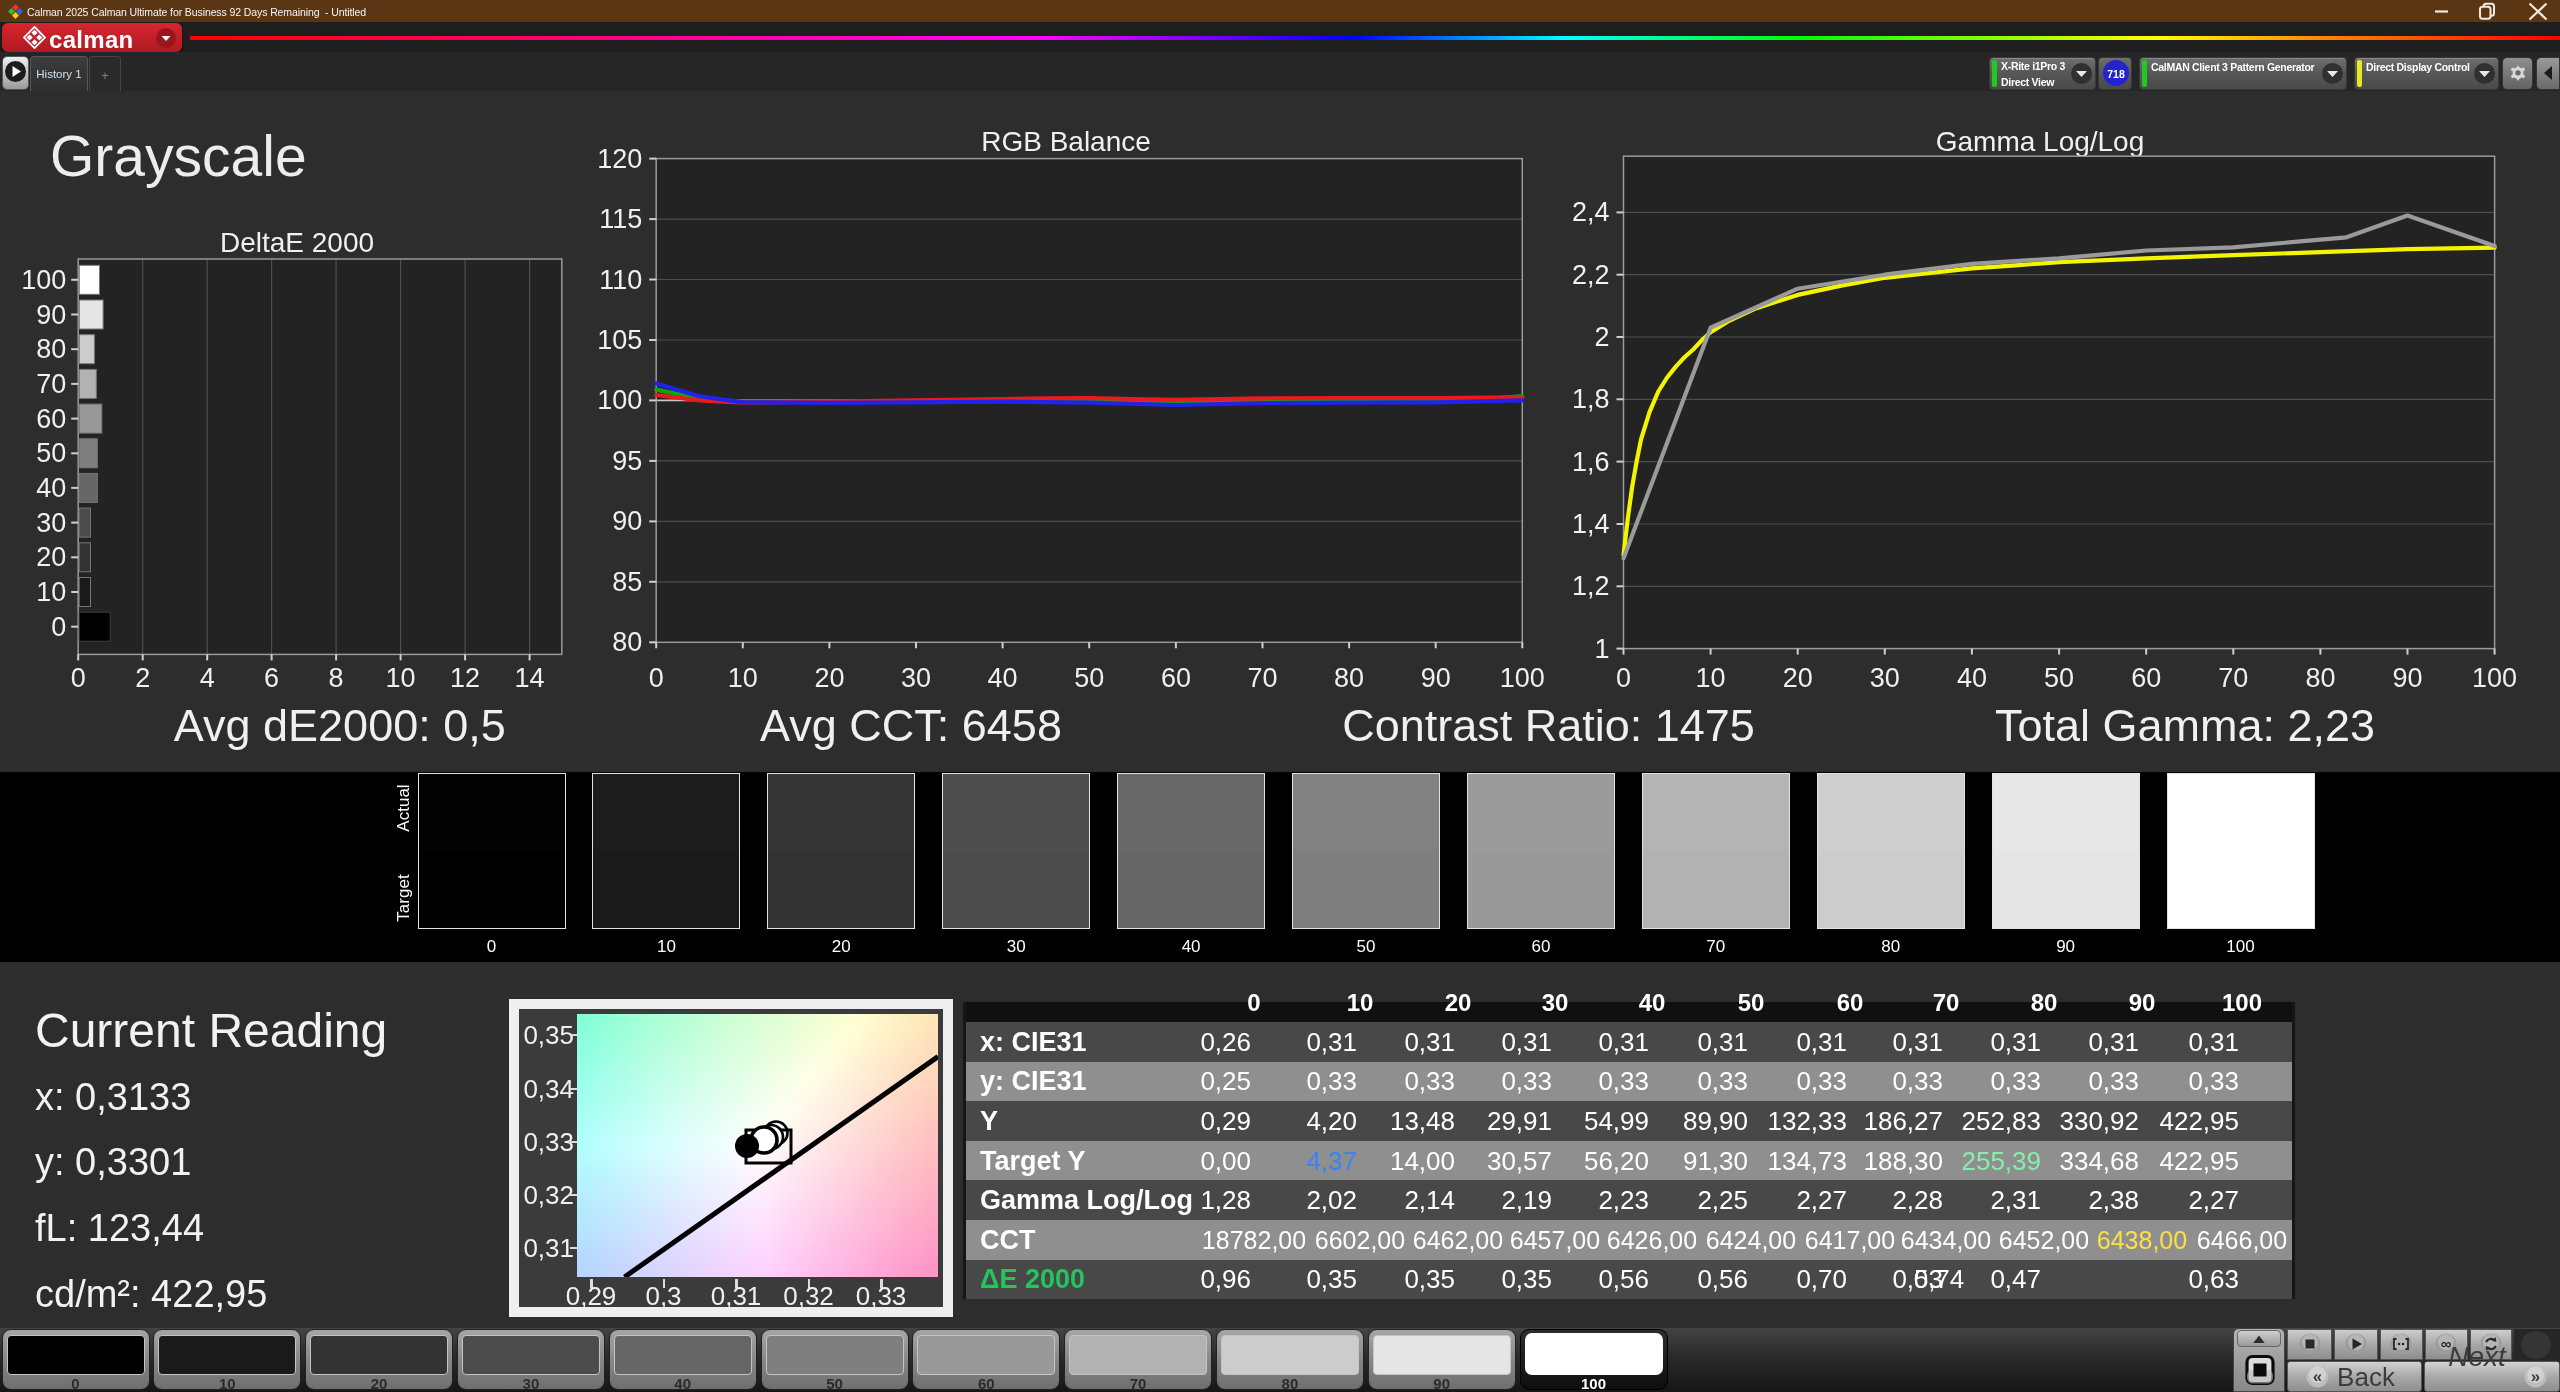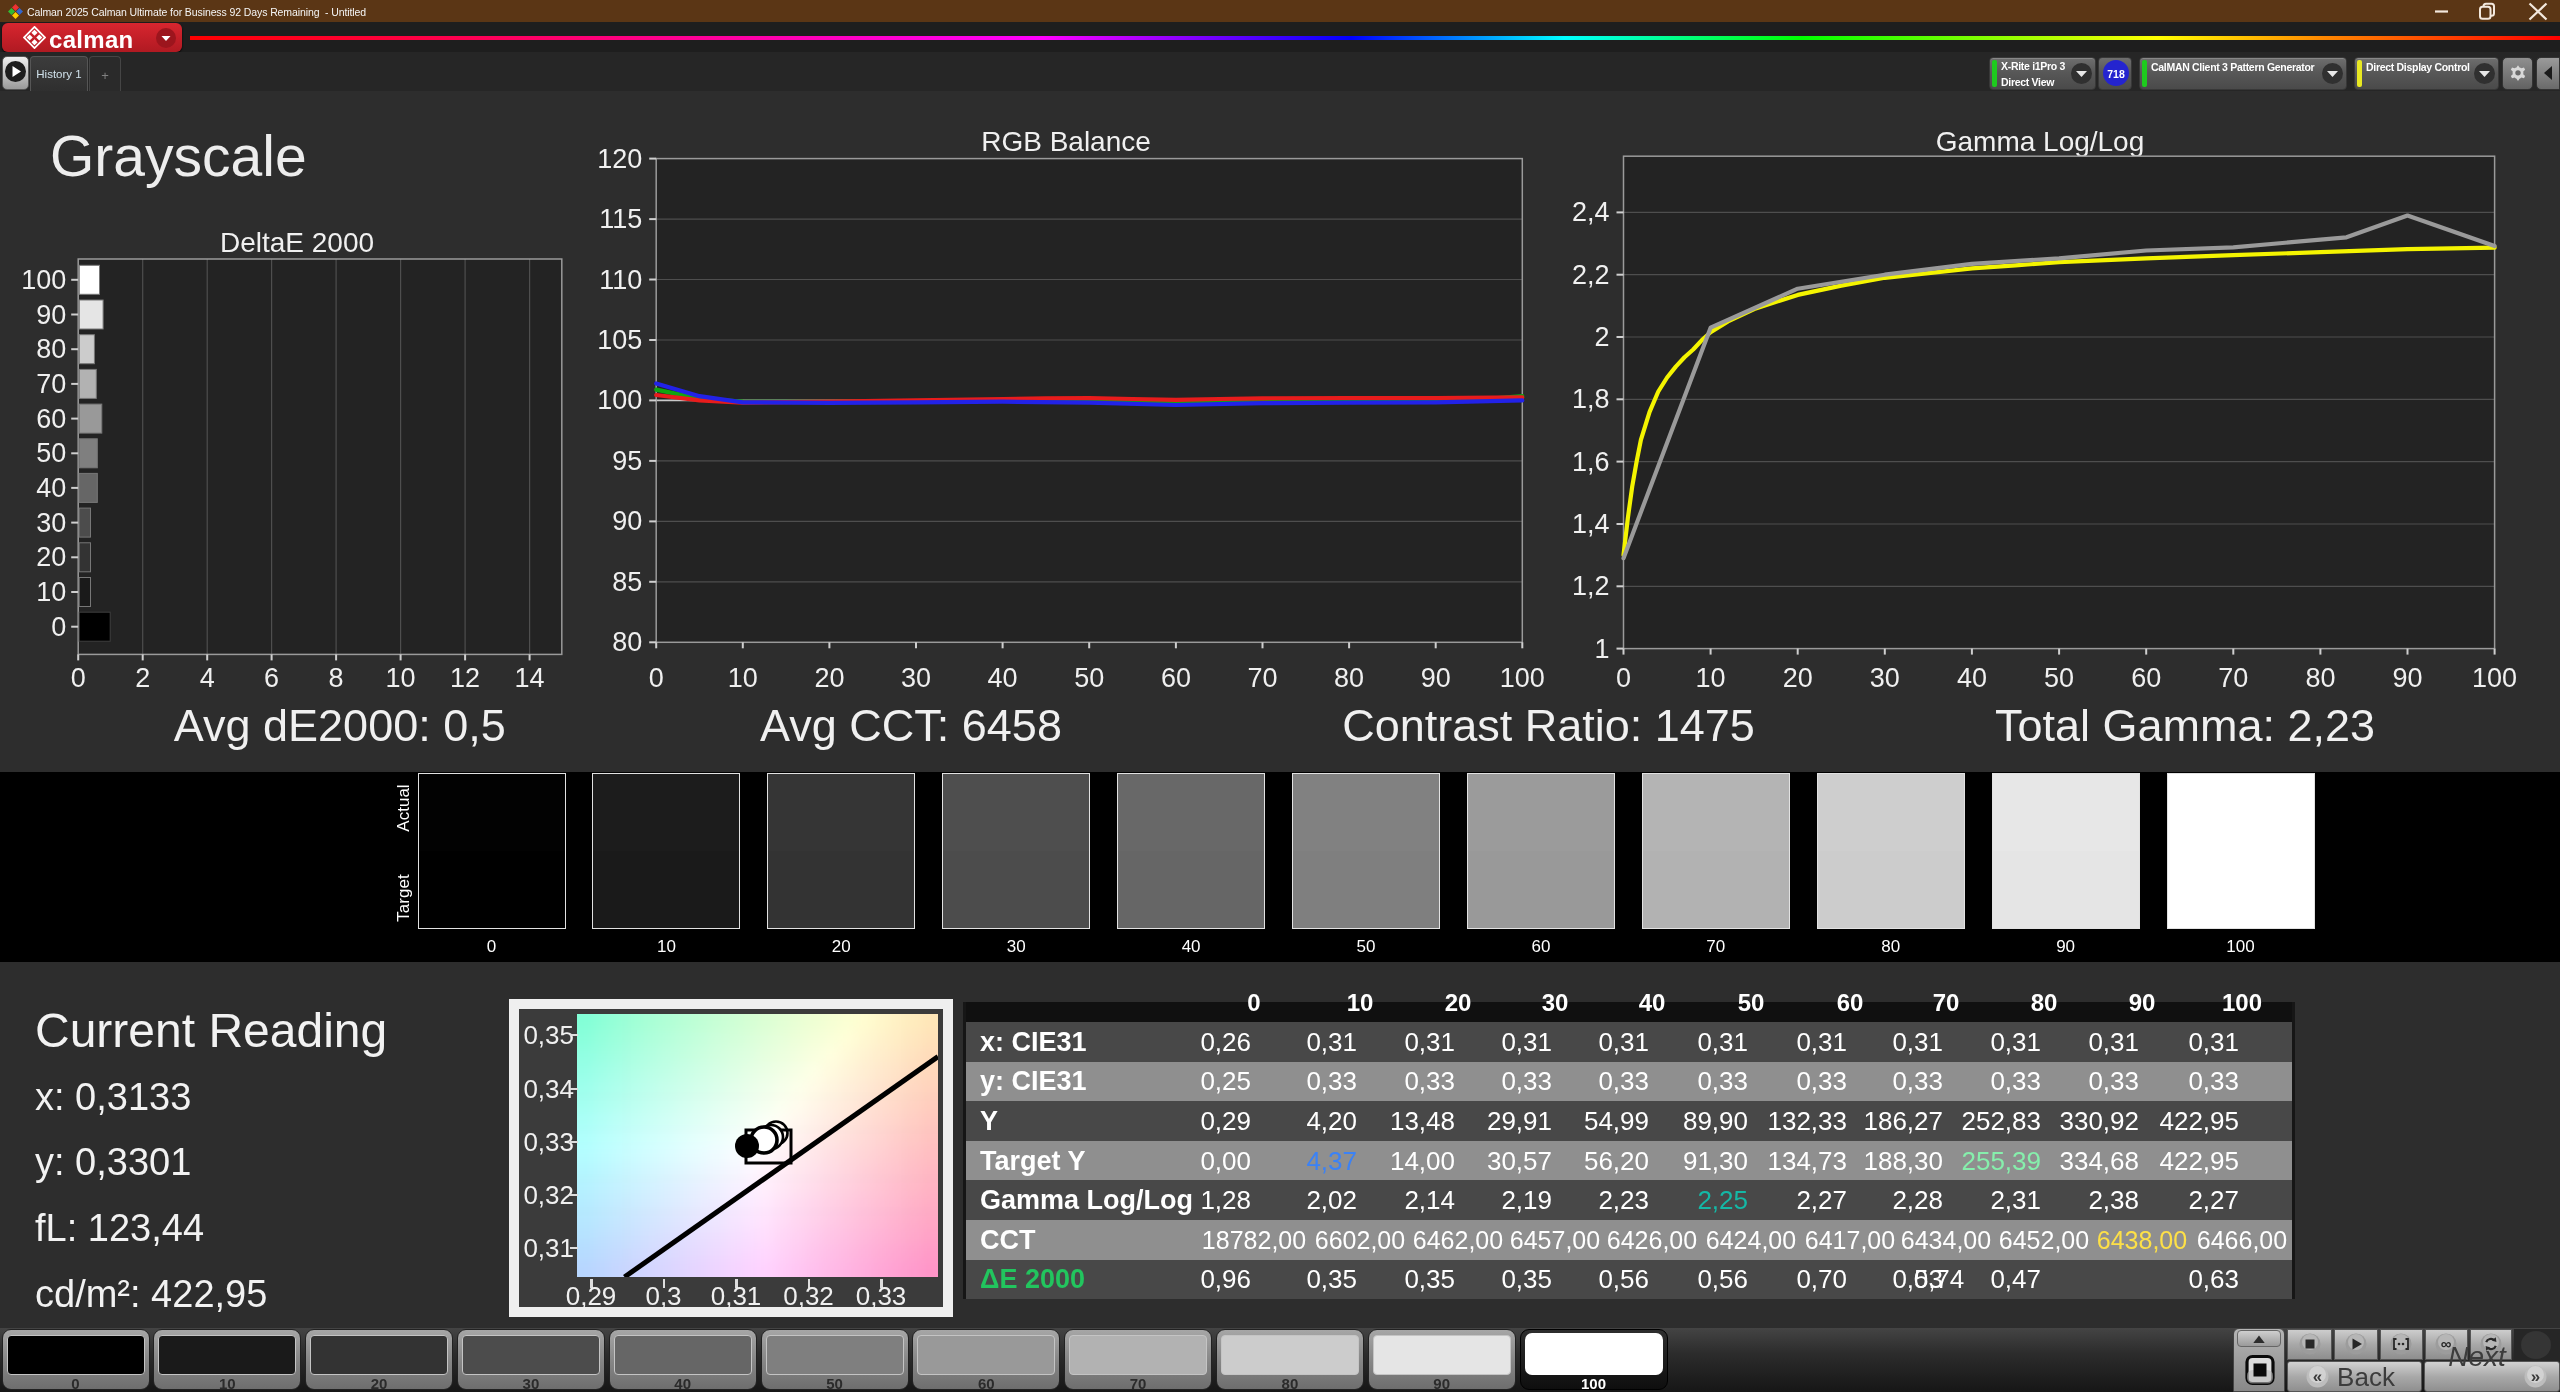--- a/index.html
+++ b/index.html
@@ -830,21 +830,21 @@
 <div style="position:absolute;left:1641px;top:1160.6px;width:400px;text-align:right;transform:translate(0,-50%);font-size:26px;color:#86efac;font-weight:normal;white-space:nowrap;">255,39</div>
 <div style="position:absolute;left:1739px;top:1160.6px;width:400px;text-align:right;transform:translate(0,-50%);font-size:26px;color:#fff;font-weight:normal;white-space:nowrap;">334,68</div>
 <div style="position:absolute;left:1839px;top:1160.6px;width:400px;text-align:right;transform:translate(0,-50%);font-size:26px;color:#fff;font-weight:normal;white-space:nowrap;">422,95</div>
 <div style="position:absolute;left:966px;top:1180.4px;width:1326px;height:39.6px;background:#484848"></div>
 <div style="position:absolute;left:980px;top:1200.2px;transform:translate(0,-50%);font-size:27px;color:#fff;font-weight:bold;white-space:nowrap;">Gamma Log/Log</div>
 <div style="position:absolute;left:851px;top:1200.2px;width:400px;text-align:right;transform:translate(0,-50%);font-size:26px;color:#fff;font-weight:normal;white-space:nowrap;">1,28</div>
 <div style="position:absolute;left:957px;top:1200.2px;width:400px;text-align:right;transform:translate(0,-50%);font-size:26px;color:#fff;font-weight:normal;white-space:nowrap;">2,02</div>
 <div style="position:absolute;left:1055px;top:1200.2px;width:400px;text-align:right;transform:translate(0,-50%);font-size:26px;color:#fff;font-weight:normal;white-space:nowrap;">2,14</div>
 <div style="position:absolute;left:1152px;top:1200.2px;width:400px;text-align:right;transform:translate(0,-50%);font-size:26px;color:#fff;font-weight:normal;white-space:nowrap;">2,19</div>
 <div style="position:absolute;left:1249px;top:1200.2px;width:400px;text-align:right;transform:translate(0,-50%);font-size:26px;color:#fff;font-weight:normal;white-space:nowrap;">2,23</div>
-<div style="position:absolute;left:1348px;top:1200.2px;width:400px;text-align:right;transform:translate(0,-50%);font-size:26px;color:#14b8a6;font-weight:normal;white-space:nowrap;">2,25</div>
+<div style="position:absolute;left:1348px;top:1200.2px;width:400px;text-align:right;transform:translate(0,-50%);font-size:26px;color:#ffffff;font-weight:normal;white-space:nowrap;">2,25</div>
 <div style="position:absolute;left:1447px;top:1200.2px;width:400px;text-align:right;transform:translate(0,-50%);font-size:26px;color:#fff;font-weight:normal;white-space:nowrap;">2,27</div>
 <div style="position:absolute;left:1543px;top:1200.2px;width:400px;text-align:right;transform:translate(0,-50%);font-size:26px;color:#fff;font-weight:normal;white-space:nowrap;">2,28</div>
 <div style="position:absolute;left:1641px;top:1200.2px;width:400px;text-align:right;transform:translate(0,-50%);font-size:26px;color:#fff;font-weight:normal;white-space:nowrap;">2,31</div>
 <div style="position:absolute;left:1739px;top:1200.2px;width:400px;text-align:right;transform:translate(0,-50%);font-size:26px;color:#fff;font-weight:normal;white-space:nowrap;">2,38</div>
 <div style="position:absolute;left:1839px;top:1200.2px;width:400px;text-align:right;transform:translate(0,-50%);font-size:26px;color:#fff;font-weight:normal;white-space:nowrap;">2,27</div>
 <div style="position:absolute;left:966px;top:1220.0px;width:1326px;height:39.6px;background:#8f8f8f"></div>
 <div style="position:absolute;left:980px;top:1239.8px;transform:translate(0,-50%);font-size:27px;color:#fff;font-weight:bold;white-space:nowrap;">CCT</div>
 <div style="position:absolute;left:1254px;top:1239.8px;transform:translate(-50%,-50%);font-size:25px;color:#fff;font-weight:normal;white-space:nowrap;">18782,00</div>
 <div style="position:absolute;left:1360px;top:1239.8px;transform:translate(-50%,-50%);font-size:25px;color:#fff;font-weight:normal;white-space:nowrap;">6602,00</div>
 <div style="position:absolute;left:1458px;top:1239.8px;transform:translate(-50%,-50%);font-size:25px;color:#fff;font-weight:normal;white-space:nowrap;">6462,00</div>

